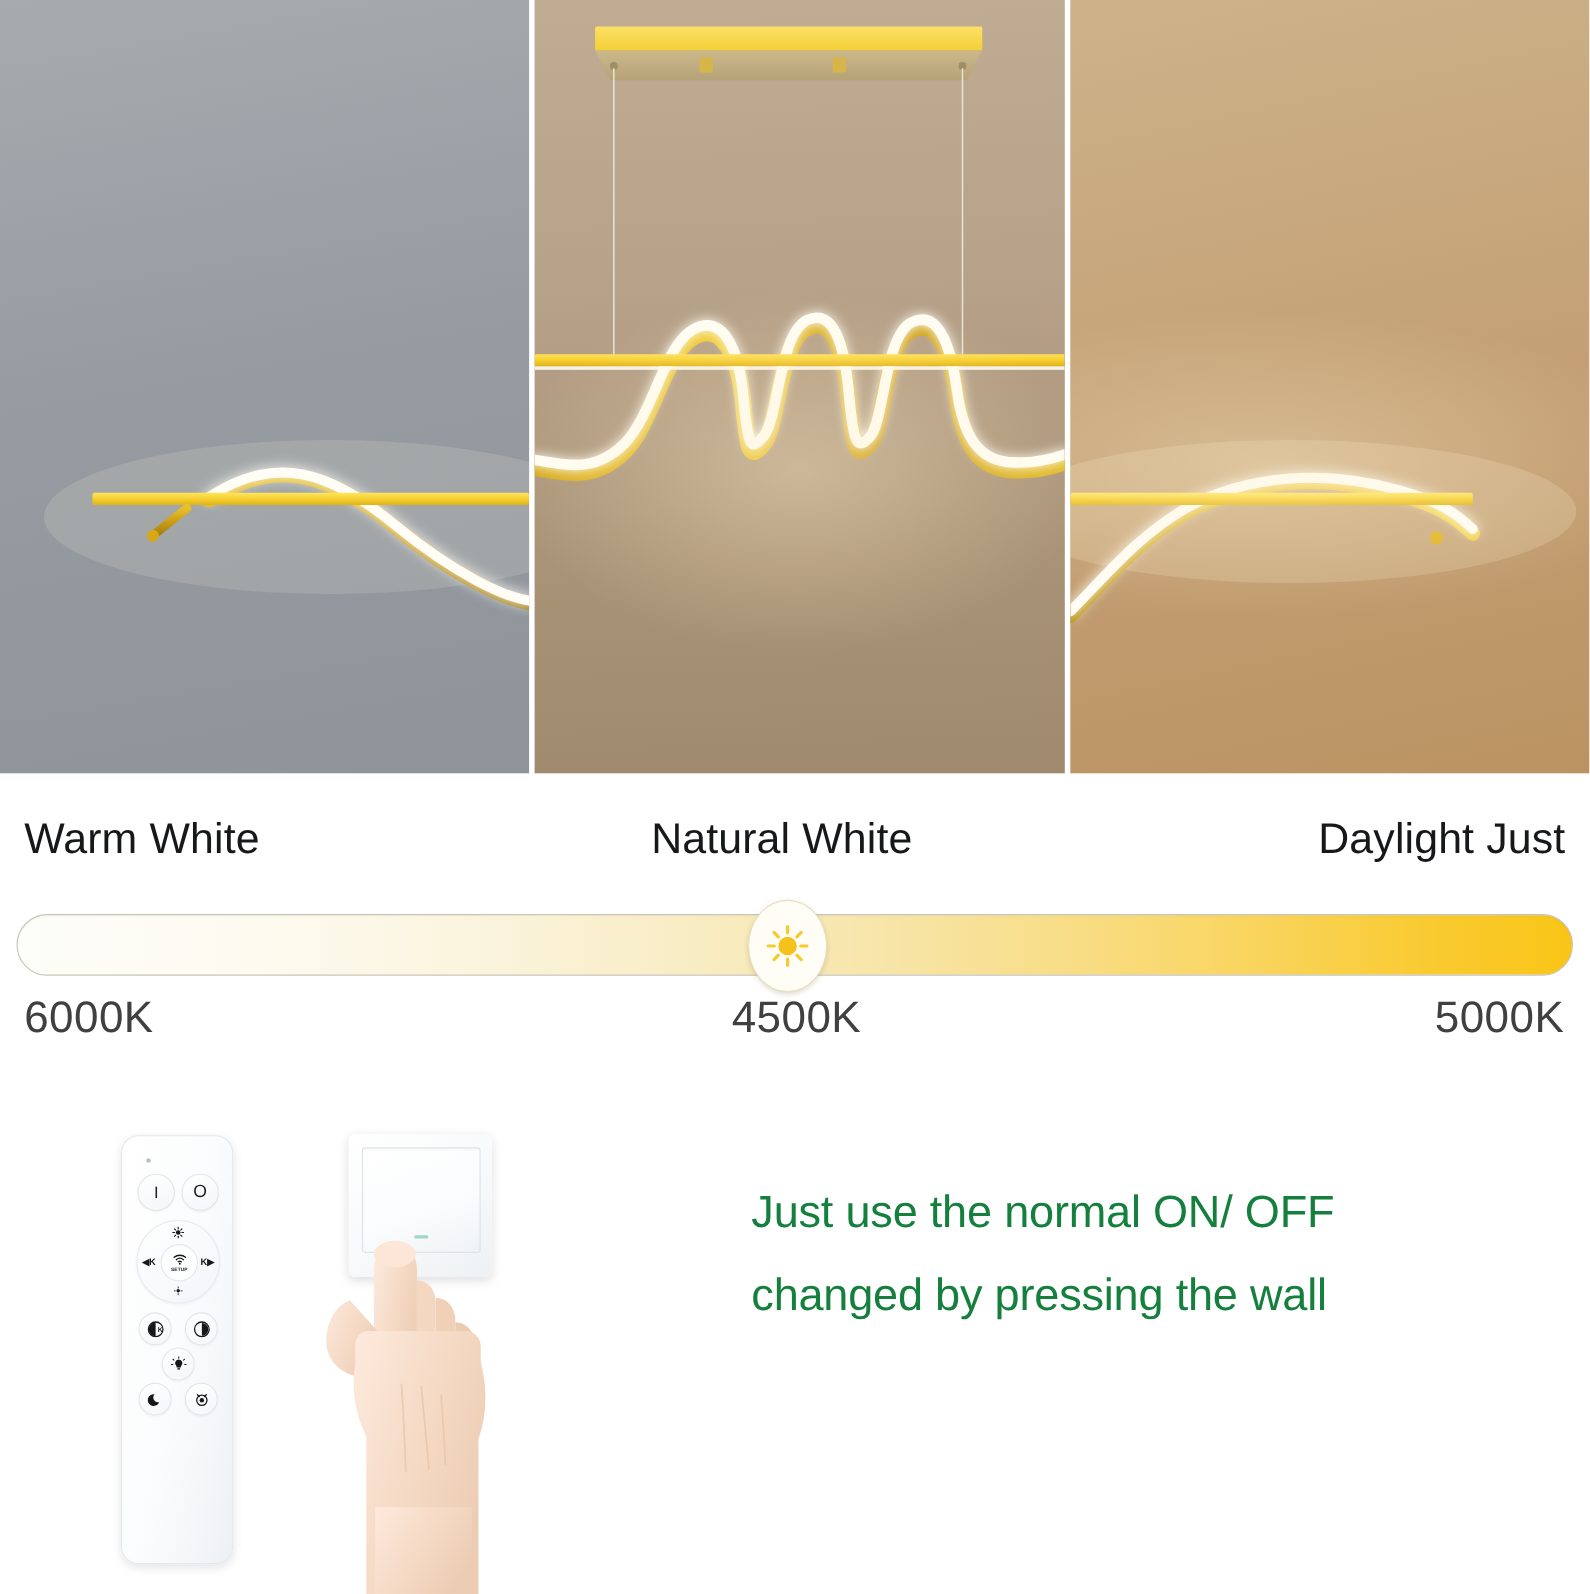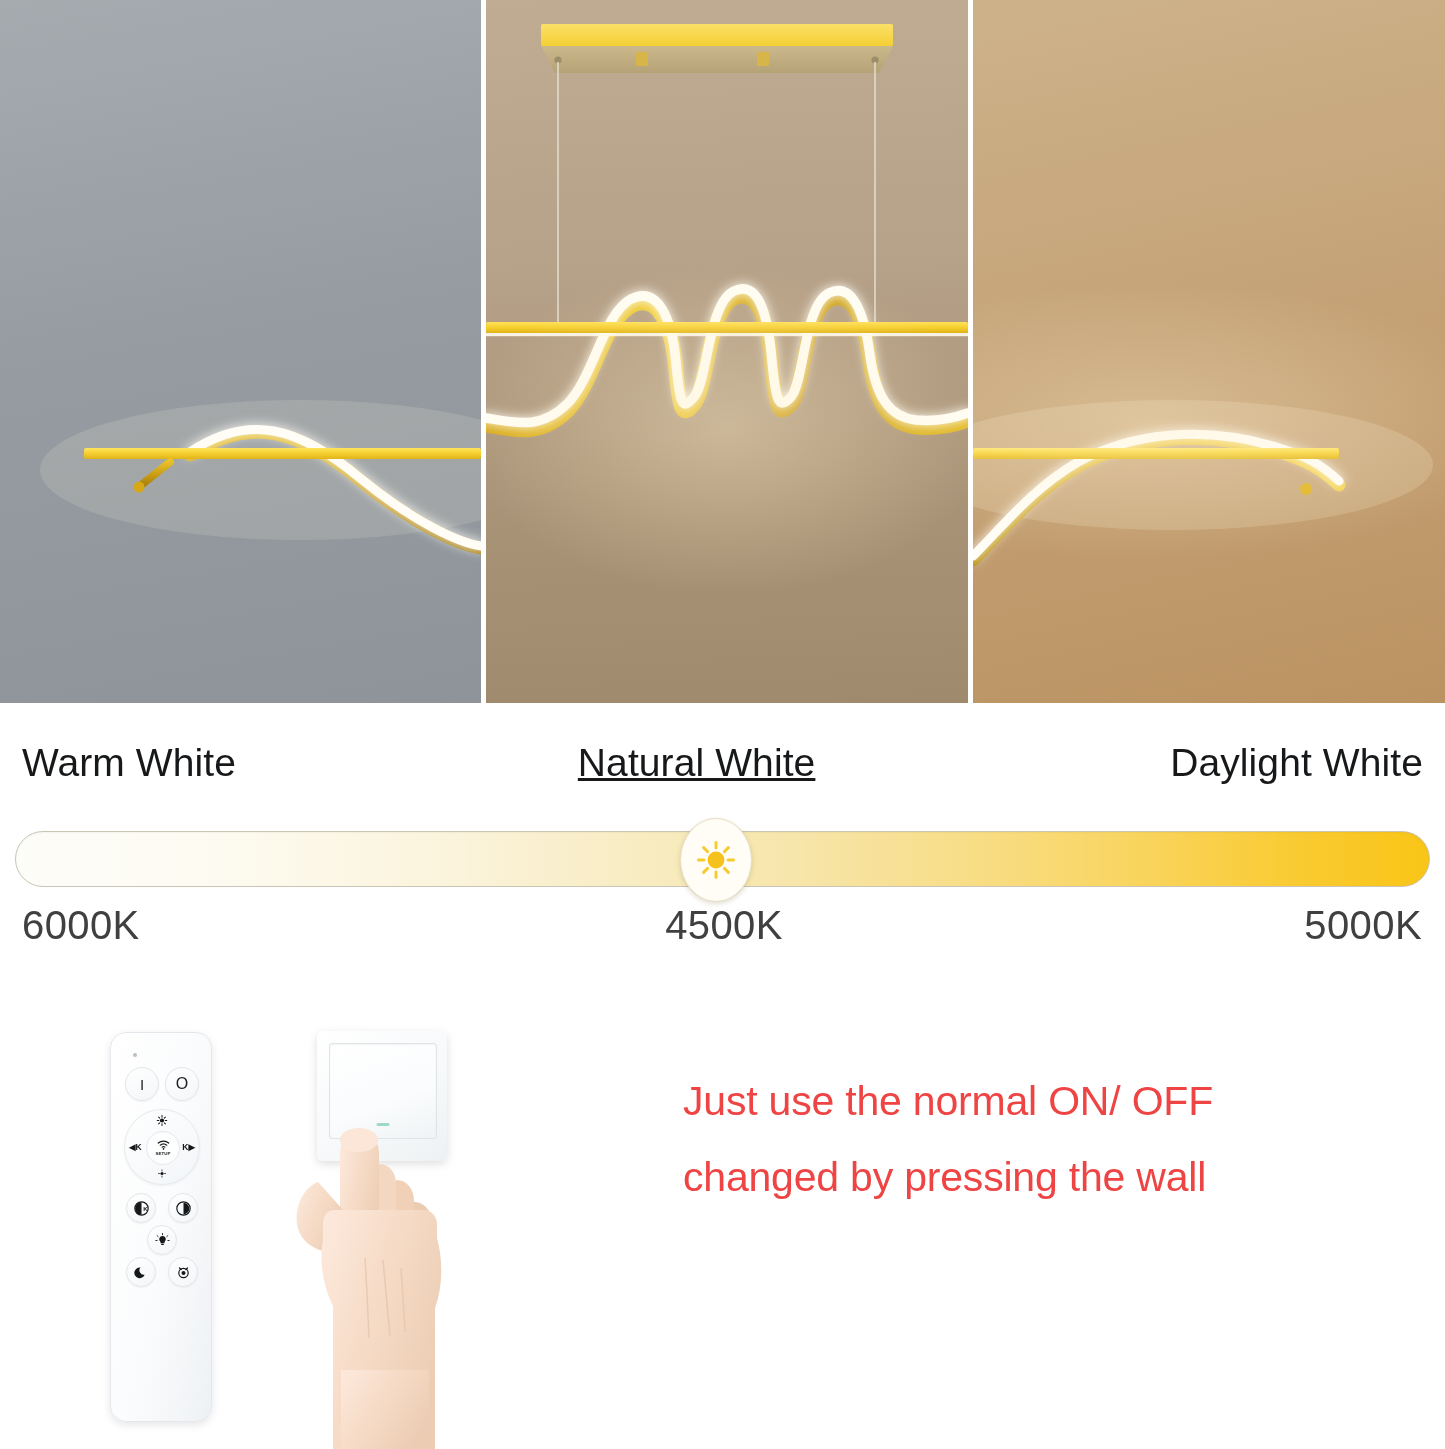--- a/index.html
+++ b/index.html
@@ -66,21 +66,21 @@
   .cct-labels { top: 38px; }
   .cct-kelvins { top: 200px; }
 
   .cct-label {
     font-size: 39px;
     color: #16181a;
     font-weight: 400;
     letter-spacing: .1px;
     white-space: nowrap;
   }
-  .cct-label.c { transform: translateX(-6px); text-decoration: underline; }
+  .cct-label.c { transform: translateX(-6px); }
   .cct-label.r { transform: translateX(1px); }
 
   .cct-kelvin {
     font-size: 40px;
     color: #404040;
     font-weight: 400;
     letter-spacing: .4px;
     white-space: nowrap;
   }
   .cct-kelvin.c { transform: translateX(-8px); margin-left: 20px; }
@@ -235,21 +235,21 @@
 
   
   .desc {
     position: absolute;
     left: 683px; top: 1063px;
     width: 680px;
   }
   .desc-line {
     font-size: 41px;
     line-height: 76px;
-    color: #ef4444;
+    color: #15803d;
     font-weight: 400;
     white-space: nowrap;
     letter-spacing: -.2px;
   }
 </style>
 </head>
 <body>
 
 <div class="photo-strip">
 
@@ -385,21 +385,21 @@
       <circle cx="333" cy="489" r="6" fill="#e0b524"></circle>
     </svg>
   </div>
 </div>
 
 <div class="cct-section">
 
   <div class="cct-labels">
     <div class="cct-label l">Warm White</div>
     <div class="cct-label c">Natural White</div>
-    <div class="cct-label r">Daylight White</div>
+    <div class="cct-label r">Daylight Just</div>
   </div>
 
   <div class="cct-bar-wrap">
     <div class="cct-bar"></div>
   </div>
 
   <div class="cct-knob">
     <svg class="sun-icon" width="42" height="42" viewBox="0 0 42 42">
       <circle cx="21" cy="21" r="8.4" fill="#f4c21a"></circle>
       <g stroke="#f6cb2e" stroke-width="2.9" stroke-linecap="round">

